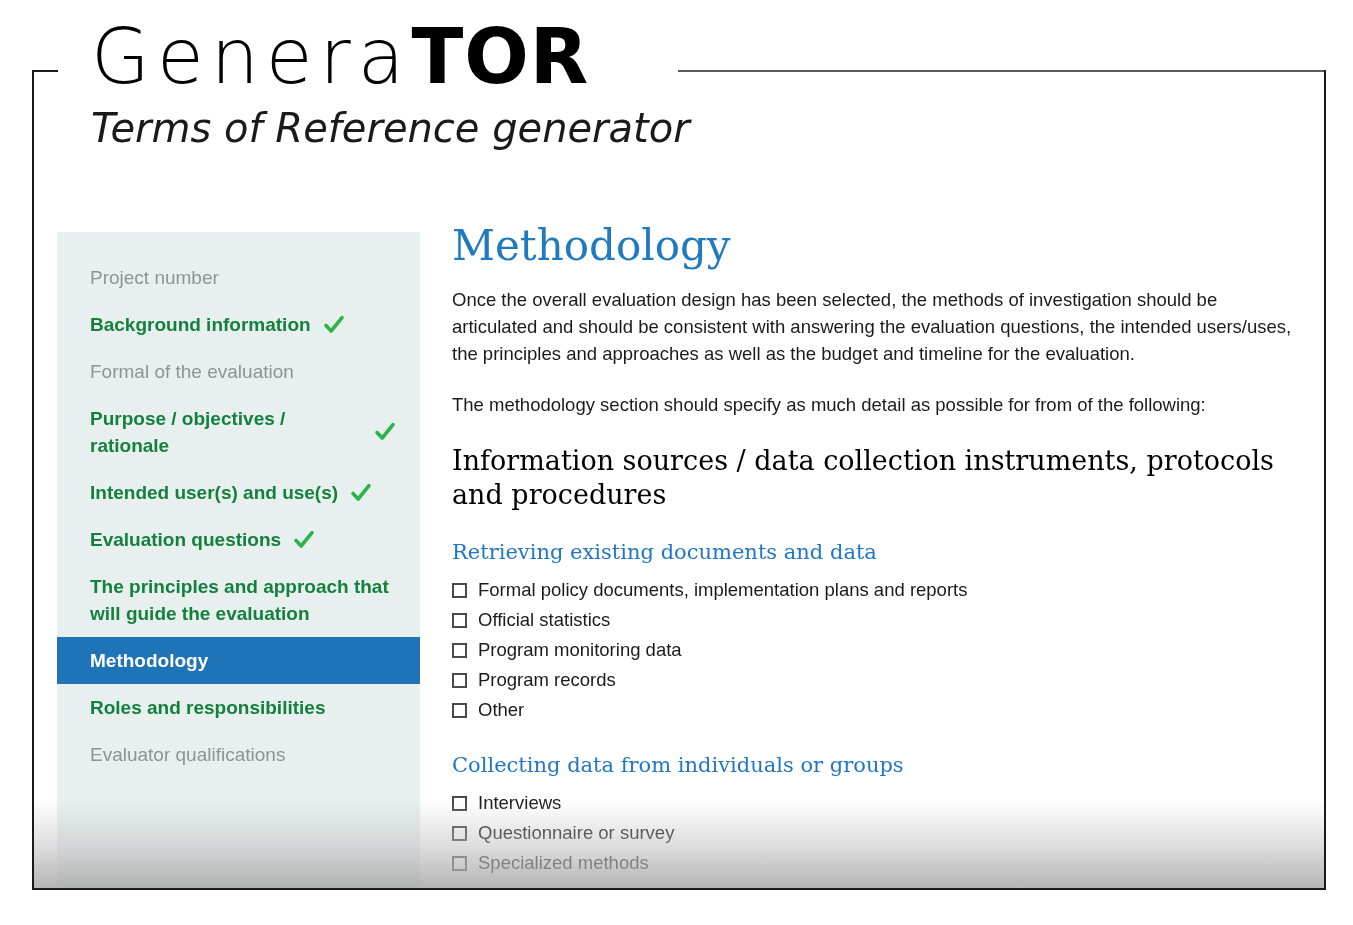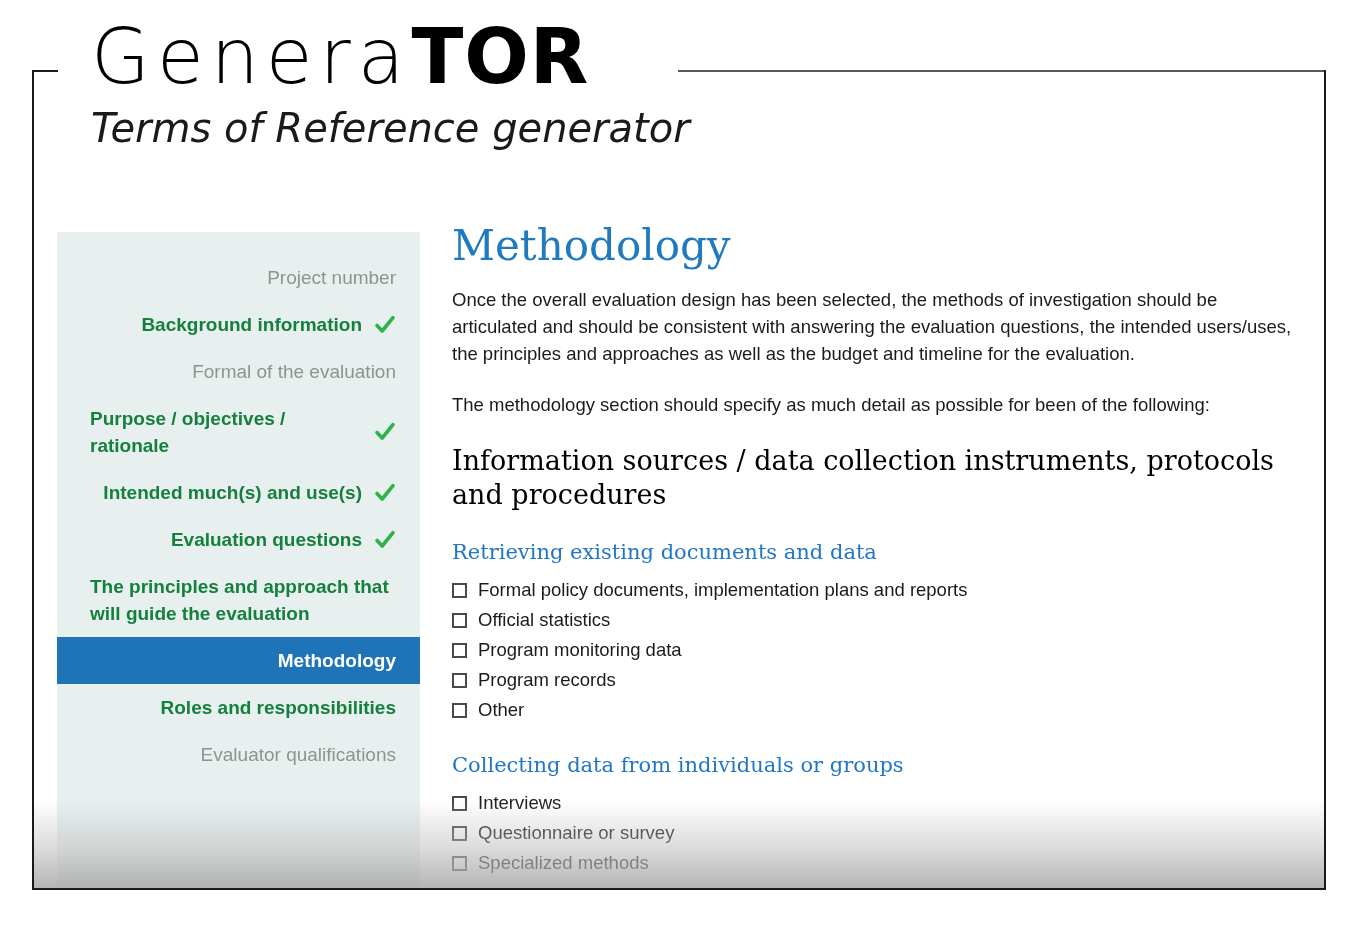--- a/index.html
+++ b/index.html
@@ -98,21 +98,21 @@
     left: 23px; top: 22px;
     width: 363px;
     padding-top: 22px;
     background: #e8f0ef;
     min-height: 660px;
   }
 
   .nav-item {
     display: flex;
     align-items: center;
-    justify-content: flex-end;
+    justify-content: flex-start;
     padding: 10px 24px 10px 33px;
     min-height: 44px;
   }
   .nav-label {
     font-size: 19px;
     line-height: 27px;
     font-weight: 700;
     color: #15803d;
   }
   .nav-item.muted .nav-label {
@@ -242,21 +242,21 @@
         </div>
         <div class="nav-item">
           <span class="nav-label">Purpose / objectives / rationale</span>
           <span class="check">
             <svg width="22" height="22" viewBox="0 0 22 22" aria-hidden="true">
               <path d="M3 11.5 L8.2 17 L19 3.6" fill="none" stroke="#2eb24a" stroke-width="3.6" stroke-linecap="round" stroke-linejoin="round"></path>
             </svg>
           </span>
         </div>
         <div class="nav-item">
-          <span class="nav-label">Intended much(s) and use(s)</span>
+          <span class="nav-label">Intended user(s) and use(s)</span>
           <span class="check">
             <svg width="22" height="22" viewBox="0 0 22 22" aria-hidden="true">
               <path d="M3 11.5 L8.2 17 L19 3.6" fill="none" stroke="#2eb24a" stroke-width="3.6" stroke-linecap="round" stroke-linejoin="round"></path>
             </svg>
           </span>
         </div>
         <div class="nav-item">
           <span class="nav-label">Evaluation questions</span>
           <span class="check">
             <svg width="22" height="22" viewBox="0 0 22 22" aria-hidden="true">
@@ -274,21 +274,21 @@
           <span class="nav-label">Roles and responsibilities</span>
         </div>
         <div class="nav-item muted">
           <span class="nav-label">Evaluator qualifications</span>
         </div>
       </nav>
 
     <main class="main">
       <h1 class="page-title">Methodology</h1>
       <p class="para">Once the overall evaluation design has been selected, the methods of investigation should be articulated and should be consistent with answering the evaluation questions, the intended users/uses, the principles and approaches as well as the budget and timeline for the evaluation.</p>
-      <p class="para tight">The methodology section should specify as much detail as possible for been of the following:</p>
+      <p class="para tight">The methodology section should specify as much detail as possible for from of the following:</p>
       <h2 class="section-head">Information sources / data collection instruments, protocols and procedures</h2>
       <div id="groups">
           <h3 class="sub-head">Retrieving existing documents and data</h3>
           <ul class="check-list">
             <li class="check-item">
               <span class="box"></span>
               <span class="check-item-label">Formal policy documents, implementation plans and reports</span>
             </li>
             <li class="check-item">
               <span class="box"></span>

